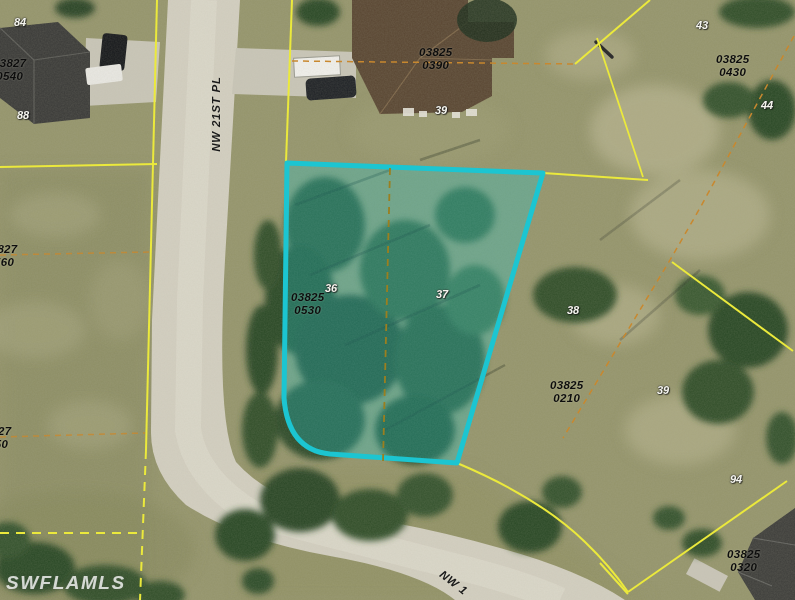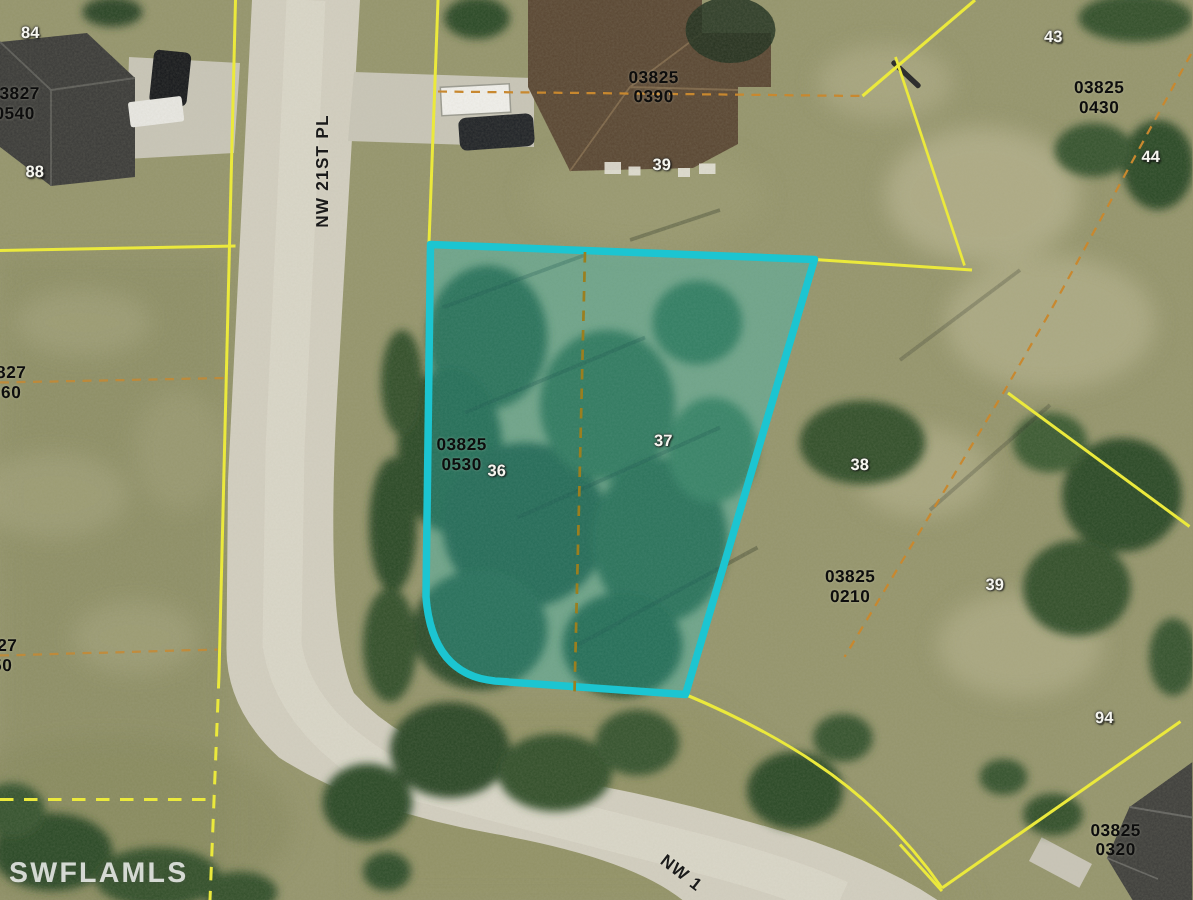--- a/index.html
+++ b/index.html
@@ -1,18 +1,18 @@
 <!DOCTYPE html>
 <html><head>
 <meta charset="utf-8">
 <style>
   html,body{margin:0;padding:0;background:#222;}
   #stage{
     position:relative;width:795px;height:600px;overflow:hidden;
-    font-family:"Liberation Sans",sans-serif;background:#737373;
+    font-family:"Liberation Sans",sans-serif;background:#737373;font-style:italic;
   }
   #stage svg{position:absolute;left:0;top:0;}
   .lbl{position:absolute;white-space:nowrap;pointer-events:none;}
   .parcel-id{
     font-size:11.5px;font-weight:bold;color:#0d0d0d;line-height:1.12;
     letter-spacing:.3px;text-align:center;
     text-shadow:0 0 2px rgba(235,235,215,.35);
   }
   .lot-num{
     font-size:11px;font-weight:bold;color:#f6f6ef;
@@ -213,21 +213,21 @@
   <div class="lbl parcel-id" style="left:-16px;top:243px;">
     <span>03827</span><br>
     <span>0560</span>
   </div>
 
   <div class="lbl parcel-id" style="left:291px;top:291px;">
     <span>03825</span><br>
     <span>0530</span>
   </div>
 
-  <div class="lbl lot-num" style="left:325px;top:308px;text-align:center;">36</div>
+  <div class="lbl lot-num" style="left:325px;top:282px;text-align:center;">36</div>
   <div class="lbl lot-num" style="left:436px;top:288px;">37</div>
   <div class="lbl lot-num" style="left:555px;top:304px;margin-left:12px;">38</div>
 
   <div class="lbl parcel-id" style="left:550px;top:379px;">
     <span>03825</span><br>
     <span>0210</span>
   </div>
 
   <div class="lbl lot-num" style="left:657px;top:384px;">39</div>
 

